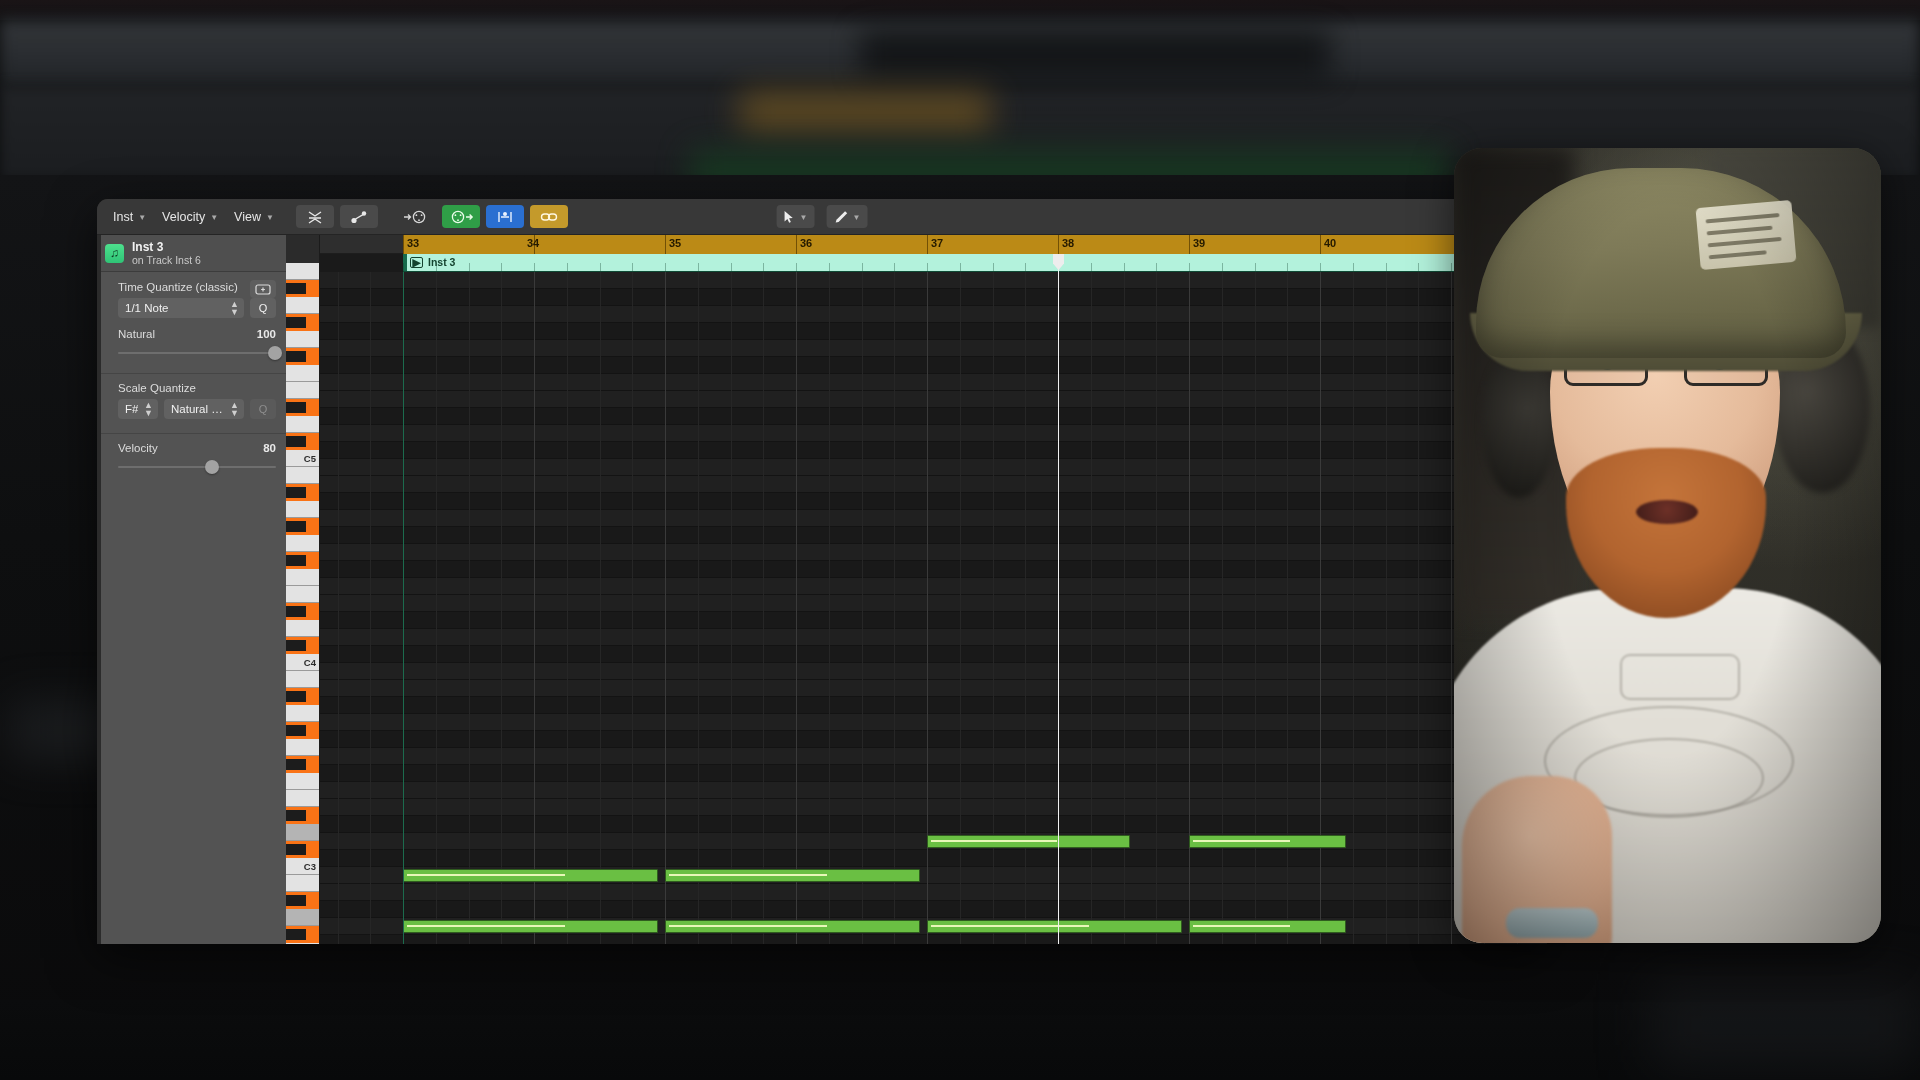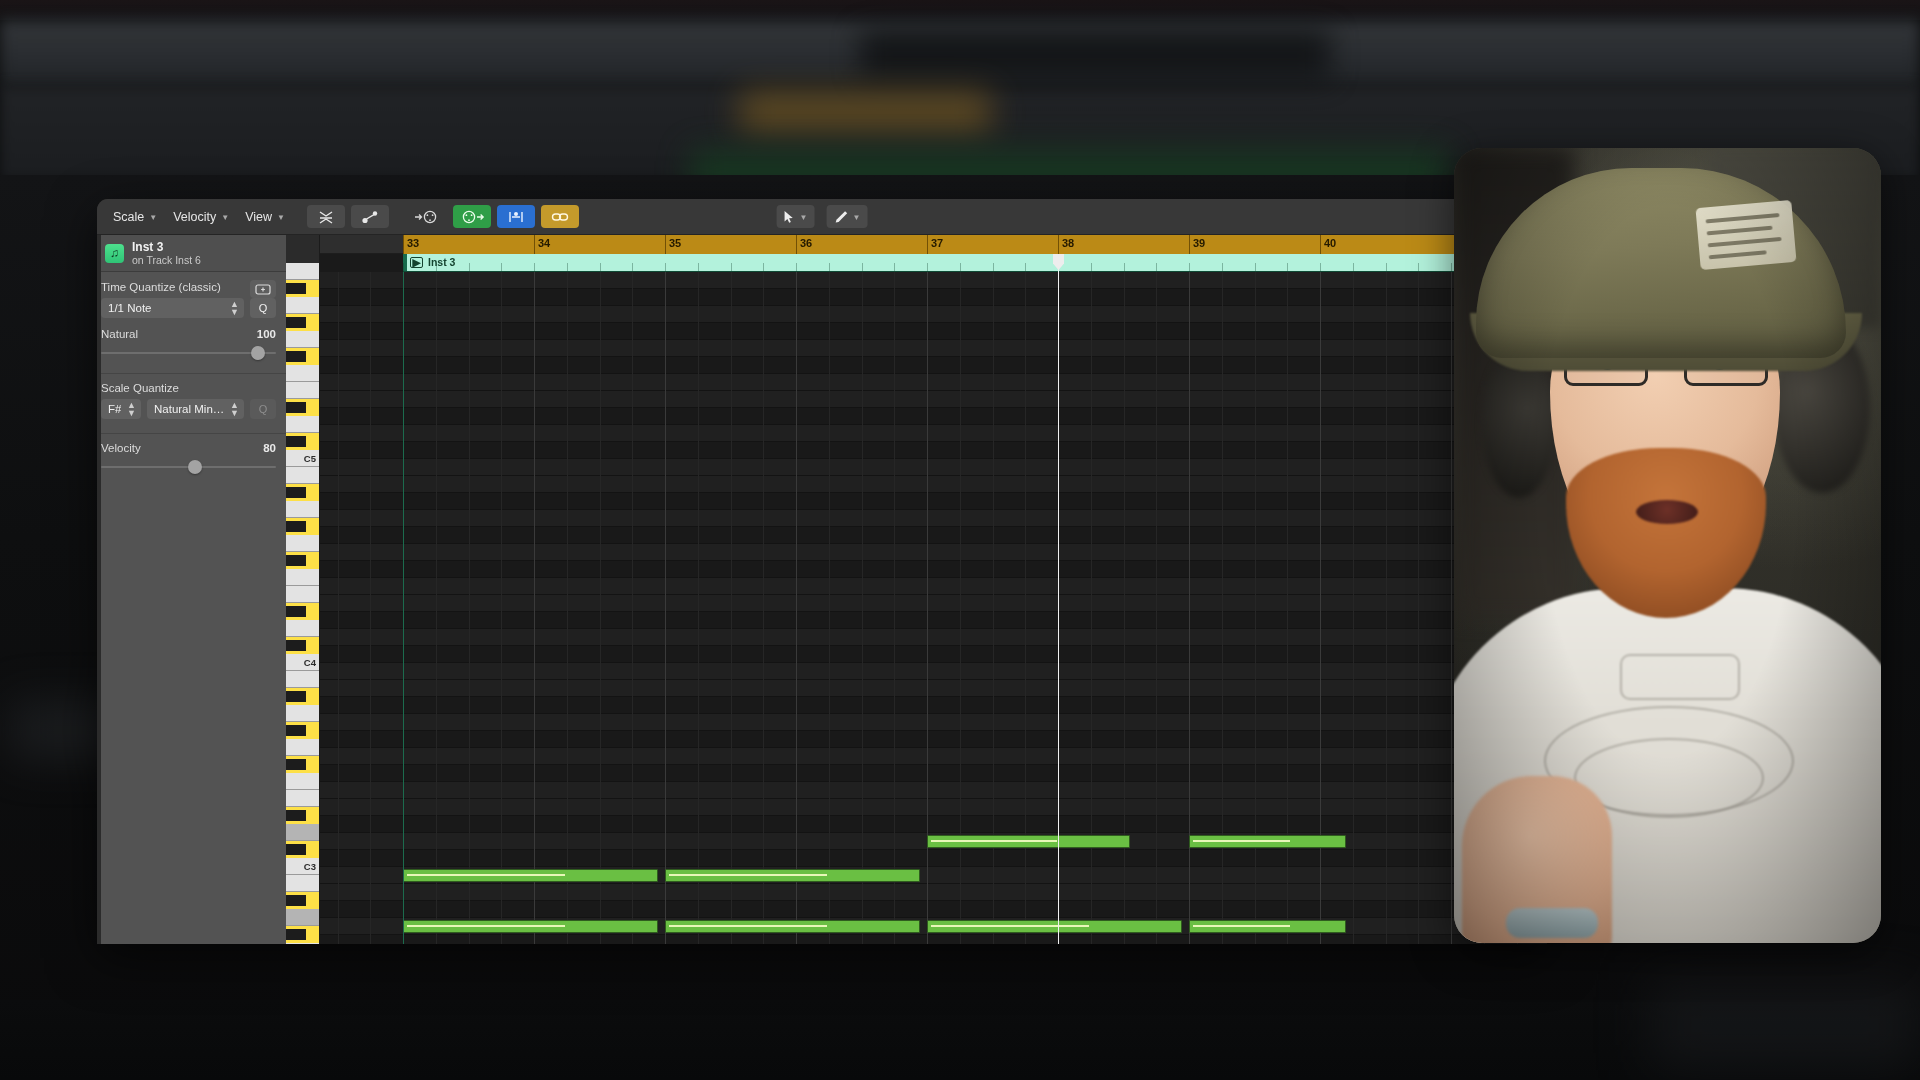--- a/index.html
+++ b/index.html
@@ -136,21 +136,21 @@
   }
   .region-icon {
     width: 19px; height: 19px; border-radius: 4px;
     background: linear-gradient(180deg,#4de08d,#2fc476);
     display: flex; align-items: center; justify-content: center;
     color: #0d3a22; font-size: 12px; line-height: 1;
   }
   .region-name { color: #f2f2f2; font-size: 12px; font-weight: 700; line-height: 13px; }
   .region-sub  { color: #c9c9c9; font-size: 10.5px; line-height: 12px; }
 
-  .insp-section { padding: 9px 10px 6px 4px; }
+  .insp-section { padding: 9px 10px 6px 21px; }
   .insp-divider { height: 1px; background: #454545; margin: 2px 0 0 0; }
   .insp-label {
     color: #dcdcdc; font-size: 11.5px; margin-bottom: 5px;
     display: flex; justify-content: space-between; align-items: baseline;
   }
   .insp-value { color: #e9e9e9; font-size: 11.5px; font-weight: 600; }
 
   .popup {
     height: 20px; background: #616161; border-radius: 4px;
     display: flex; align-items: center; justify-content: space-between;
@@ -178,21 +178,21 @@
   }
   .slider .knob {
     position: absolute; top: 1px; width: 14px; height: 14px;
     border-radius: 50%; background: #a3a3a3;
     box-shadow: 0 1px 2px rgba(0,0,0,.35);
   }
 
   
   #keyboard {
     width: 34px; flex: none; position: relative;
-    background: #fde047;
+    background: #f97316;
     border-right: 1px solid #1b1b1b;
     overflow: hidden;
   }
   #kb-topcap { position: absolute; left:0; top:0; width: 34px; height: 28px; background:#2b2b2b; }
   .wkey {
     position: absolute; left: 0; width: 34px;
     background: #e3e3e3;
     border-bottom: 1px solid #9a9a9a;
   }
   .wkey.shaded { background: #b4b4b4; }
@@ -426,21 +426,21 @@
   <div class="bg-lower"></div>
   <div class="bg-left-smudge"></div>
   <div class="bg-bottom-band"></div>
   <div class="bg-right-smudge"></div>
 </div>
 
 <div id="pianoroll-window">
 
   <div id="pr-toolbar">
     <div class="menu-btn">
-      <span>Scale</span>
+      <span>Inst</span>
       <span class="chev">▼</span>
     </div>
     <div class="menu-btn">
       <span>Velocity</span>
       <span class="chev">▼</span>
     </div>
     <div class="menu-btn">
       <span>View</span>
       <span class="chev">▼</span>
     </div>
@@ -639,21 +639,21 @@
         <div class="bkey" style="top: 660px;"></div>
         <div class="bkey" style="top: 694px;"></div>
       </div>
 
     <div id="grid-wrap">
       <div id="ruler">
         <div id="cycle-zone" style="left: 83px; width: 1144px;"></div>
       <div class="bar-tick incycle" style="left: 83px;"></div>
           <div class="bar-num incycle" style="left: 83px;">33</div>
           <div class="bar-tick incycle" style="left: 214px;"></div>
-          <div class="bar-num incycle" style="left: 214px;">34</div>
+          <div class="bar-num incycle" style="left: 203px;">34</div>
           <div class="bar-tick incycle" style="left: 345px;"></div>
           <div class="bar-num incycle" style="left: 345px;">35</div>
           <div class="bar-tick incycle" style="left: 476px;"></div>
           <div class="bar-num incycle" style="left: 476px;">36</div>
           <div class="bar-tick incycle" style="left: 607px;"></div>
           <div class="bar-num incycle" style="left: 607px;">37</div>
           <div class="bar-tick incycle" style="left: 738px;"></div>
           <div class="bar-num incycle" style="left: 738px;">38</div>
           <div class="bar-tick incycle" style="left: 869px;"></div>
           <div class="bar-num incycle" style="left: 869px;">39</div>

